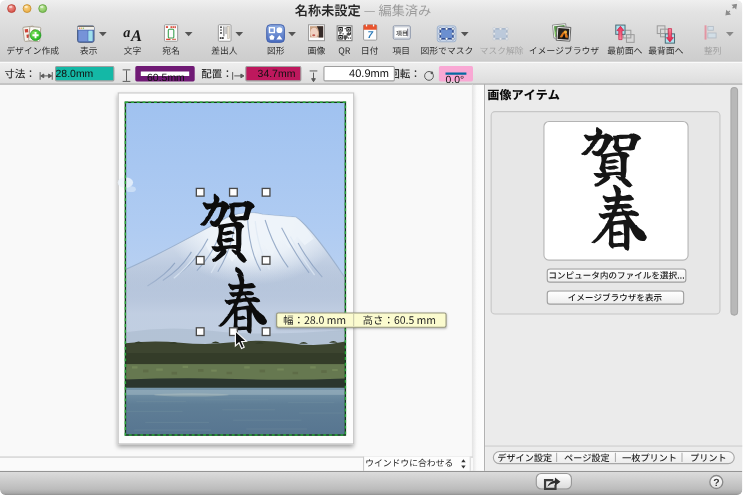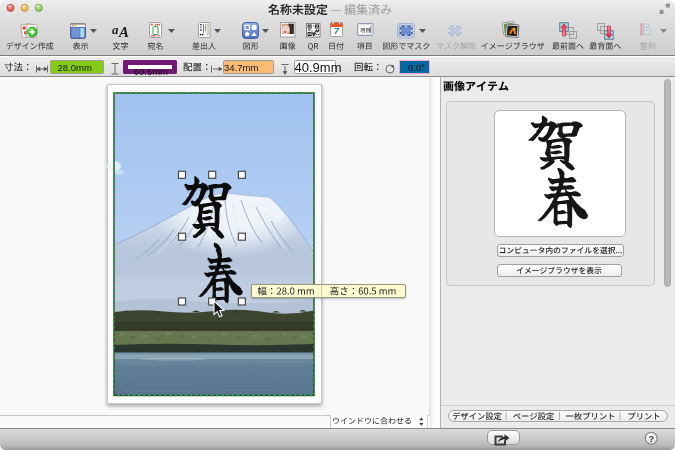--- a/index.html
+++ b/index.html
@@ -326,25 +326,25 @@
         <path d="M47,13 l-2.8,-1.7 v3.4 z"></path>
 <path d="M111.5,7.5 h7 M111.5,18 h7 M115,8 v9.5" fill="none"></path>
 <path d="M211.5,9.5 v7 M213,13 h7.5" fill="none"></path>
         <path d="M221.8,13 l-2.8,-1.7 v3.4 z"></path>
 <path d="M281.5,8.5 h7 M285,10 v7.2" fill="none"></path>
         <path d="M285,18.3 l-1.7,-2.8 h3.4 z"></path>
 </g>
 <circle cx="390" cy="13" r="4" fill="none" stroke="#5a5a5a" stroke-width="0.9"></circle>
 <circle cx="392.6" cy="10.3" r="1.2" fill="#5a5a5a"></circle>
     </svg>
-<div class="abs" style="left:49.5px;top:60px;width:54.5px;height:13.5px;background:#84cc16;border:1px solid #9e9e9e;border-radius:1.5px;font-size:9.5px;color:#111;text-align:center;padding:1px 4px 0 0;line-height:12.5px">28.0mm</div>
+<div class="abs" style="left:49.5px;top:60px;width:54.5px;height:13.5px;background:#14b8a6;border:1px solid #9e9e9e;border-radius:1.5px;font-size:9.5px;color:#111;text-align:left;padding:1px 4px 0 0;line-height:12.5px">28.0mm</div>
 <div class="abs" style="left:122.5px;top:60px;width:54.5px;height:13.5px;background:#fff;border:5px solid #701a75;border-radius:1.5px;font-size:9.5px;color:#111;text-align:right;padding:1px 4px 0 0;line-height:12.5px">60.5mm</div>
-<div class="abs" style="left:223px;top:60px;width:50.5px;height:13.5px;background:#fdba74;border:1px solid #9e9e9e;border-radius:1.5px;font-size:9.5px;color:#111;text-align:left;padding:1px 4px 0 0;line-height:12.5px">34.7mm</div>
-<div class="abs" style="left:293.5px;top:60px;width:42px;height:13.5px;background:#fff;border:1px solid #9e9e9e;border-radius:1.5px;font-size:13px;color:#111;text-align:right;padding:1px 4px 0 0;line-height:12.5px">40.9mm</div>
-<div class="abs" style="left:399px;top:60px;width:31px;height:13.5px;background:#0369a1;border:1px solid #f9a8d4;border-radius:1.5px;font-size:9.5px;color:#111;text-align:right;padding:1px 4px 0 0;line-height:12.5px">0.0°</div>
+<div class="abs" style="left:223px;top:60px;width:50.5px;height:13.5px;background:#be185d;border:1px solid #9e9e9e;border-radius:1.5px;font-size:9.5px;color:#111;text-align:right;padding:1px 4px 0 0;line-height:12.5px">34.7mm</div>
+<div class="abs" style="left:293.5px;top:60px;width:65px;height:13.5px;background:#fff;border:1px solid #9e9e9e;border-radius:1.5px;font-size:10px;color:#111;text-align:right;padding:1px 4px 0 0;line-height:12.5px">40.9mm</div>
+<div class="abs" style="left:399px;top:60px;width:31px;height:13.5px;background:#0369a1;border:6px solid #f9a8d4;border-radius:1.5px;font-size:9.5px;color:#111;text-align:right;padding:1px 4px 0 0;line-height:12.5px">0.0°</div>
 <div class="abs" style="left:0;top:77px;width:429.5px;height:351px;background:#f9f9f9"></div>
 <div class="abs" style="left:428.5px;top:77px;width:11.5px;height:351px;background:linear-gradient(to right,#e2e2e2,#fbfbfb 40%,#fdfdfd)"></div>
 <div class="abs" style="left:440px;top:77px;width:1px;height:351px;background:#b2b2b2"></div>
 <div class="abs" style="left:441px;top:77px;width:234px;height:351px;background:#ebebeb"></div>
 <div class="abs" style="left:107px;top:84px;width:215px;height:319.5px;background:#fdfdfd;border:1px solid #c6c6c6;box-shadow:0 2px 4px rgba(0,0,0,0.35)"></div>
 <svg width="200" height="303" viewBox="0 0 200 303" style="left:114px;top:92.5px">
 <defs>
 <linearGradient id="sky" x1="0" y1="0" x2="0" y2="1">
 <stop offset="0" stop-color="#a0c2f0"></stop>
           <stop offset="0.45" stop-color="#b0ccf2"></stop>

